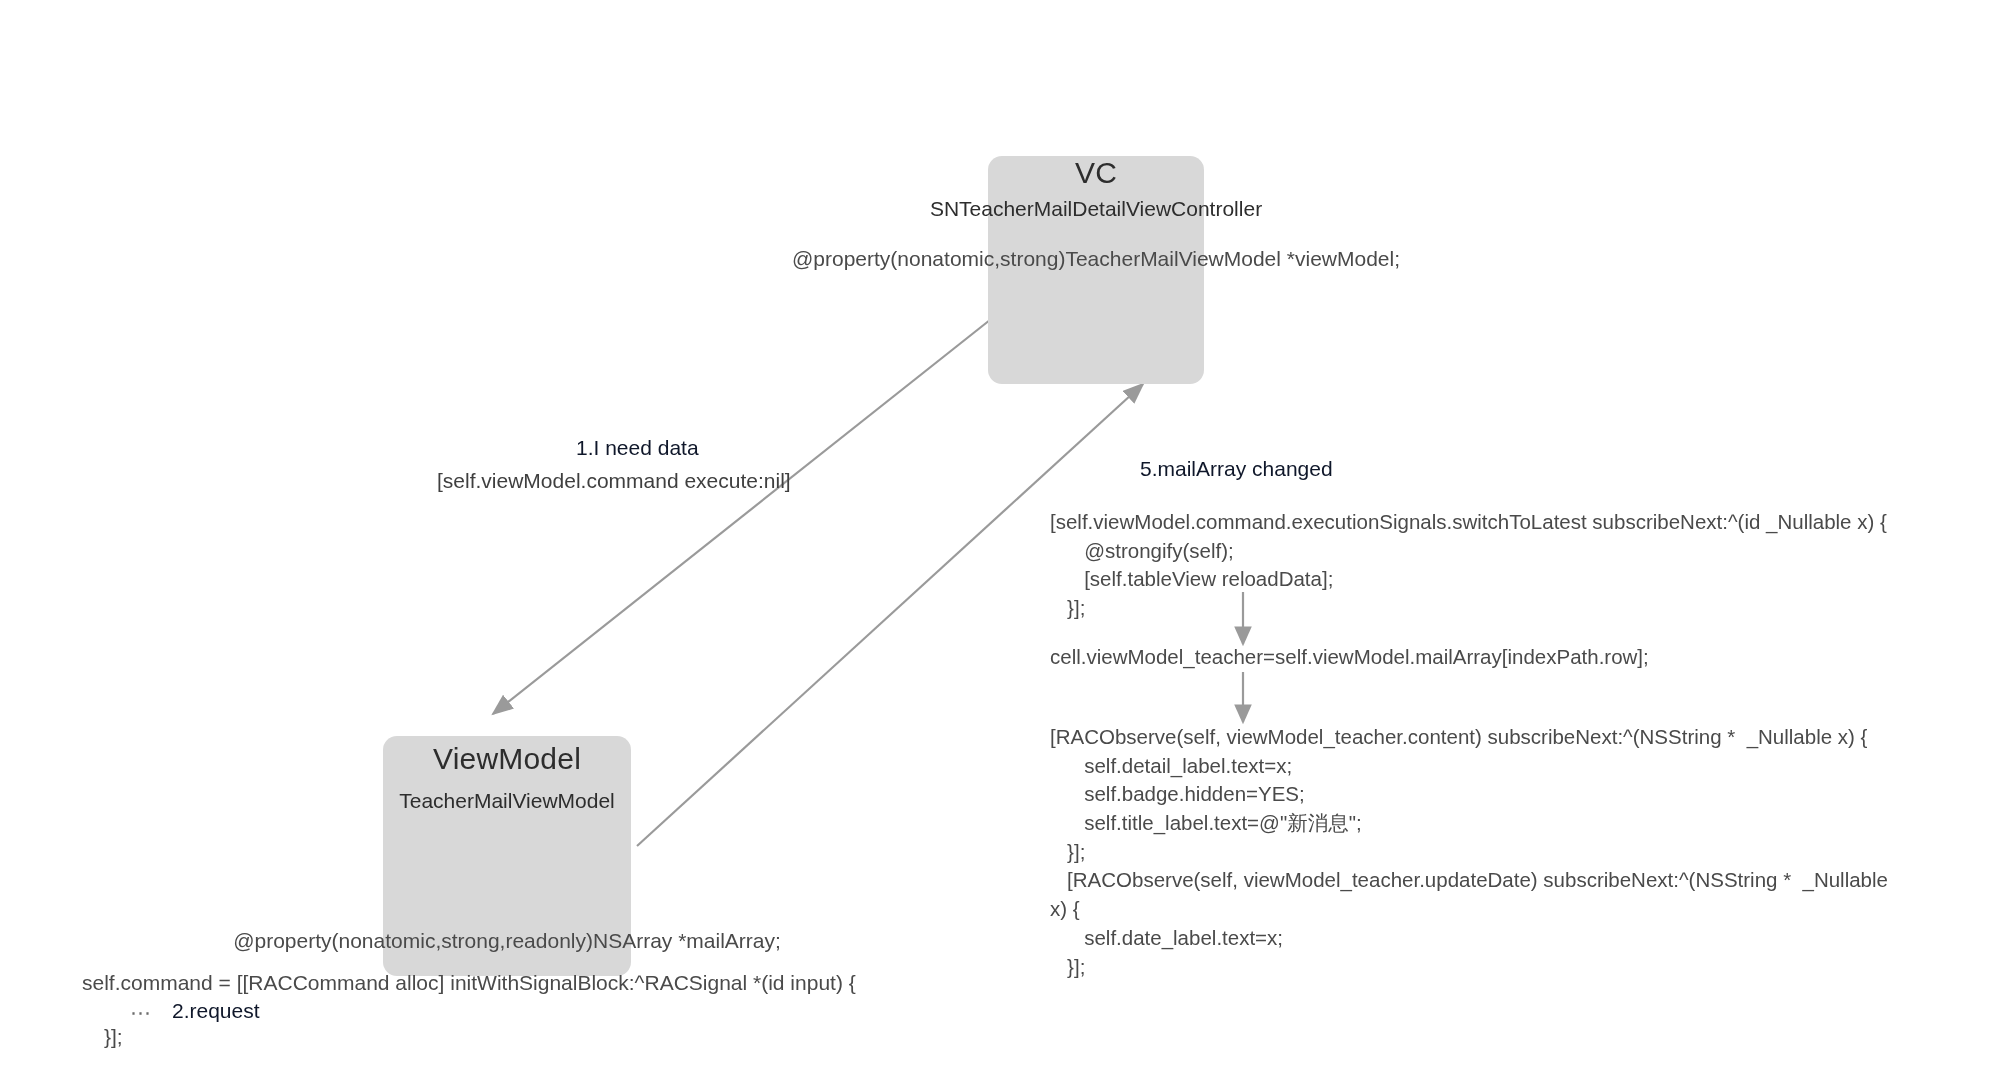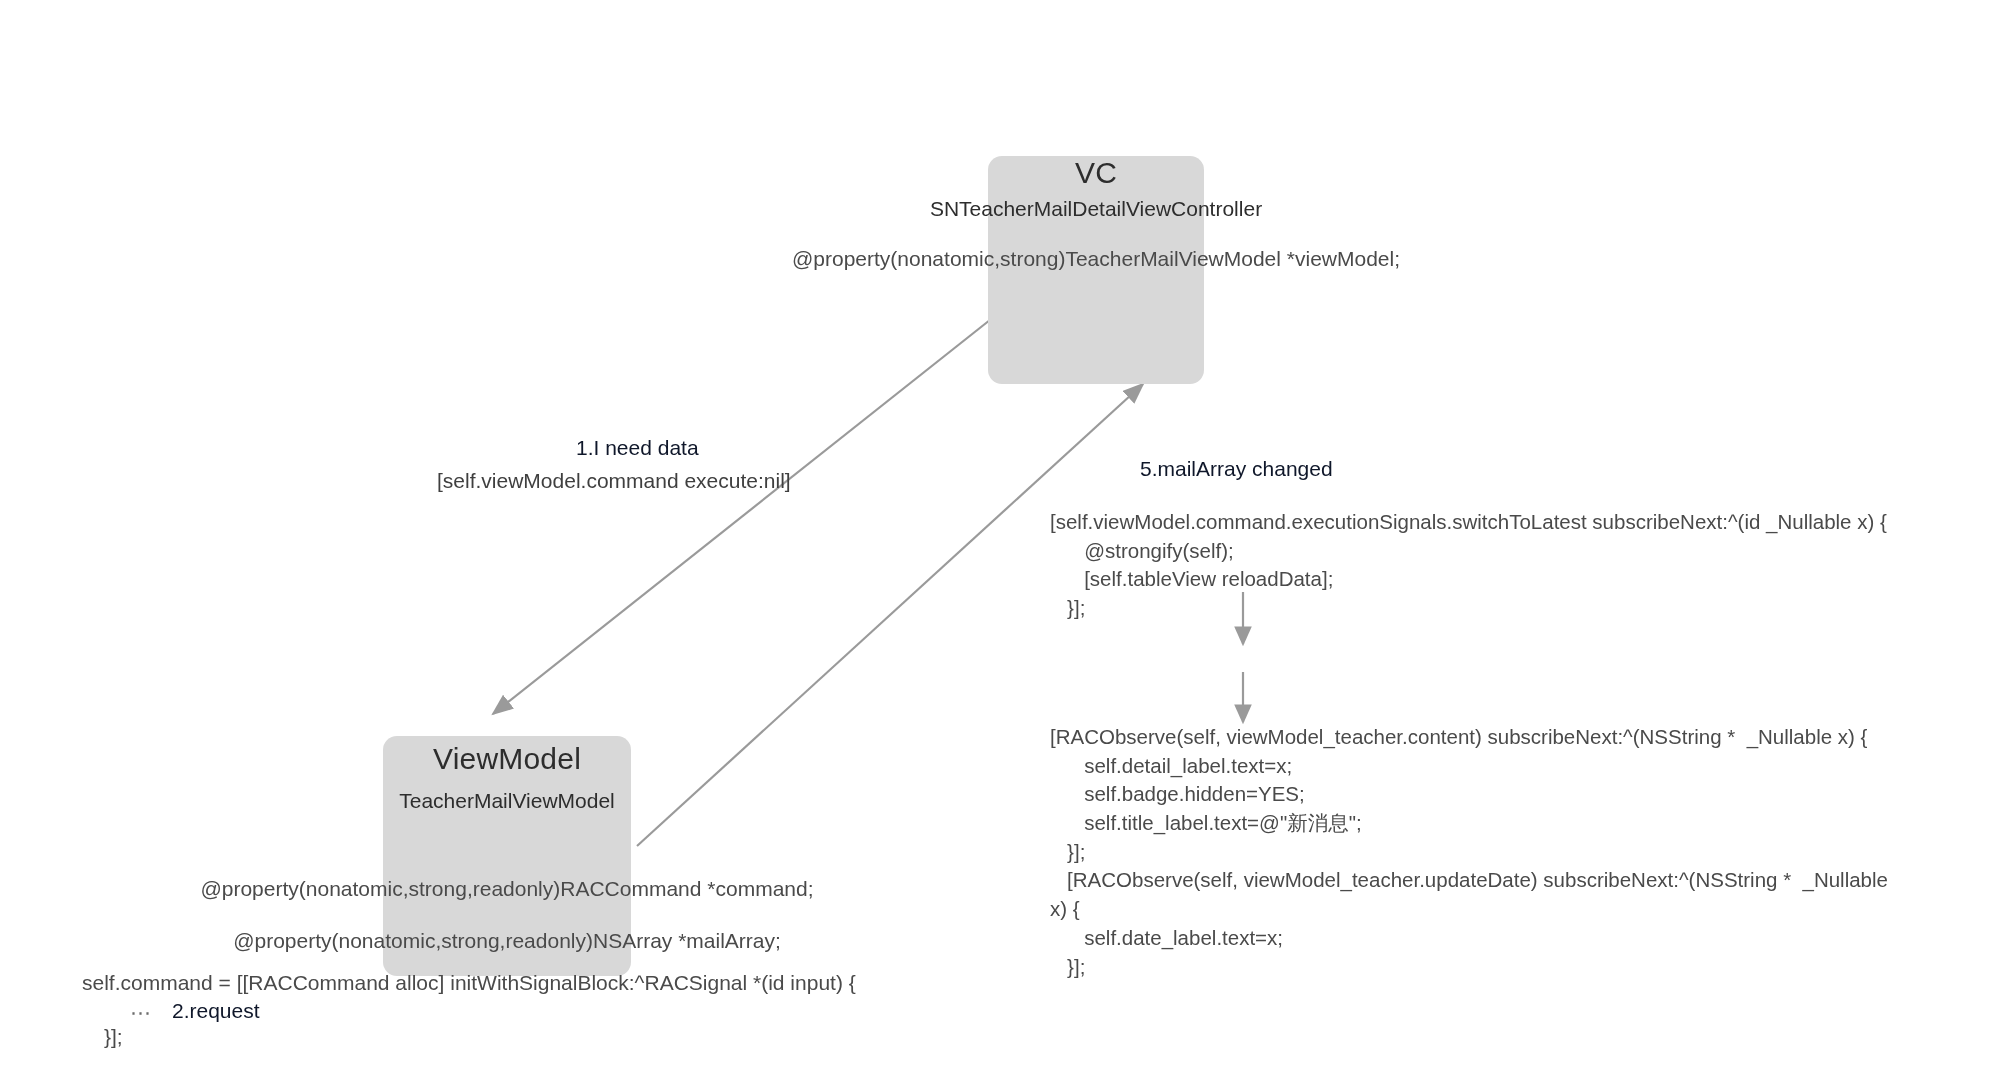--- a/index.html
+++ b/index.html
@@ -123,21 +123,20 @@
 
   <div class="txt prop centered" style="left:696px; top:248px; width:800px;">@property(nonatomic,strong)TeacherMailViewModel *viewModel;</div>
 
 
   <div class="node node-vm"></div>
 
   <div class="txt title-big centered" style="left:391px; top:744px; width:232px;">ViewModel</div>
 
   <div class="txt title-sub centered" style="left:355px; top:790px; width:304px;">TeacherMailViewModel</div>
 
-  <div class="txt prop centered" style="left:107px; top:878px; width:800px;">@property(nonatomic,strong,readonly)RACCommand *command;</div>
 
   <div class="txt prop centered" style="left:107px; top:930px; width:800px;">@property(nonatomic,strong,readonly)NSArray *mailArray;</div>
 
   <div class="txt prop" style="left:82px; top:972px;">self.command = [[RACCommand alloc] initWithSignalBlock:^RACSignal *(id input) {</div>
 
   <div class="txt ellipsis" style="left:130px; top:1002px;">⋯</div>
 
   <div class="txt prop" style="left:104px; top:1026px;">}];</div>
 
   <div class="txt note" style="left:576px; top:437px;">1.I need data</div>
@@ -146,20 +145,21 @@
 
   <div class="txt note" style="left:172px; top:1000px;">2.request</div>
 
   <div class="txt note" style="left:1140px; top:458px;">5.mailArray changed</div>
 
   <div class="codeblock" style="left:1050px; top:508px;">[self.viewModel.command.executionSignals.switchToLatest subscribeNext:^(id _Nullable x) {
       @strongify(self);
       [self.tableView reloadData];
    }];</div>
 
+  <div class="codeblock" style="left:1050px; top:643px;">cell.viewModel_teacher=self.viewModel.mailArray[indexPath.row];</div>
 
   <div class="codeblock" style="left:1050px; top:723px;">[RACObserve(self, viewModel_teacher.content) subscribeNext:^(NSString *  _Nullable x) {
       self.detail_label.text=x;
       self.badge.hidden=YES;
       self.title_label.text=@"新消息";
    }];
    [RACObserve(self, viewModel_teacher.updateDate) subscribeNext:^(NSString *  _Nullable
 x) {
       self.date_label.text=x;
    }];</div>

